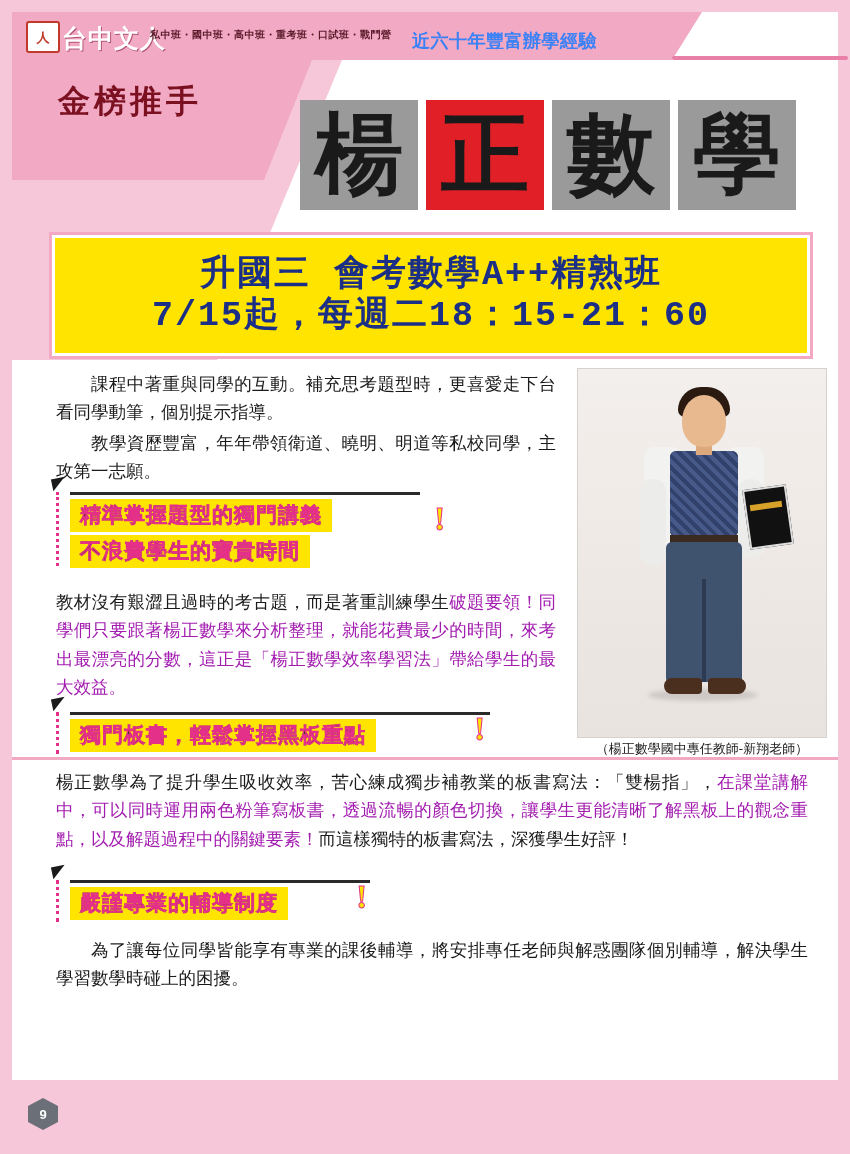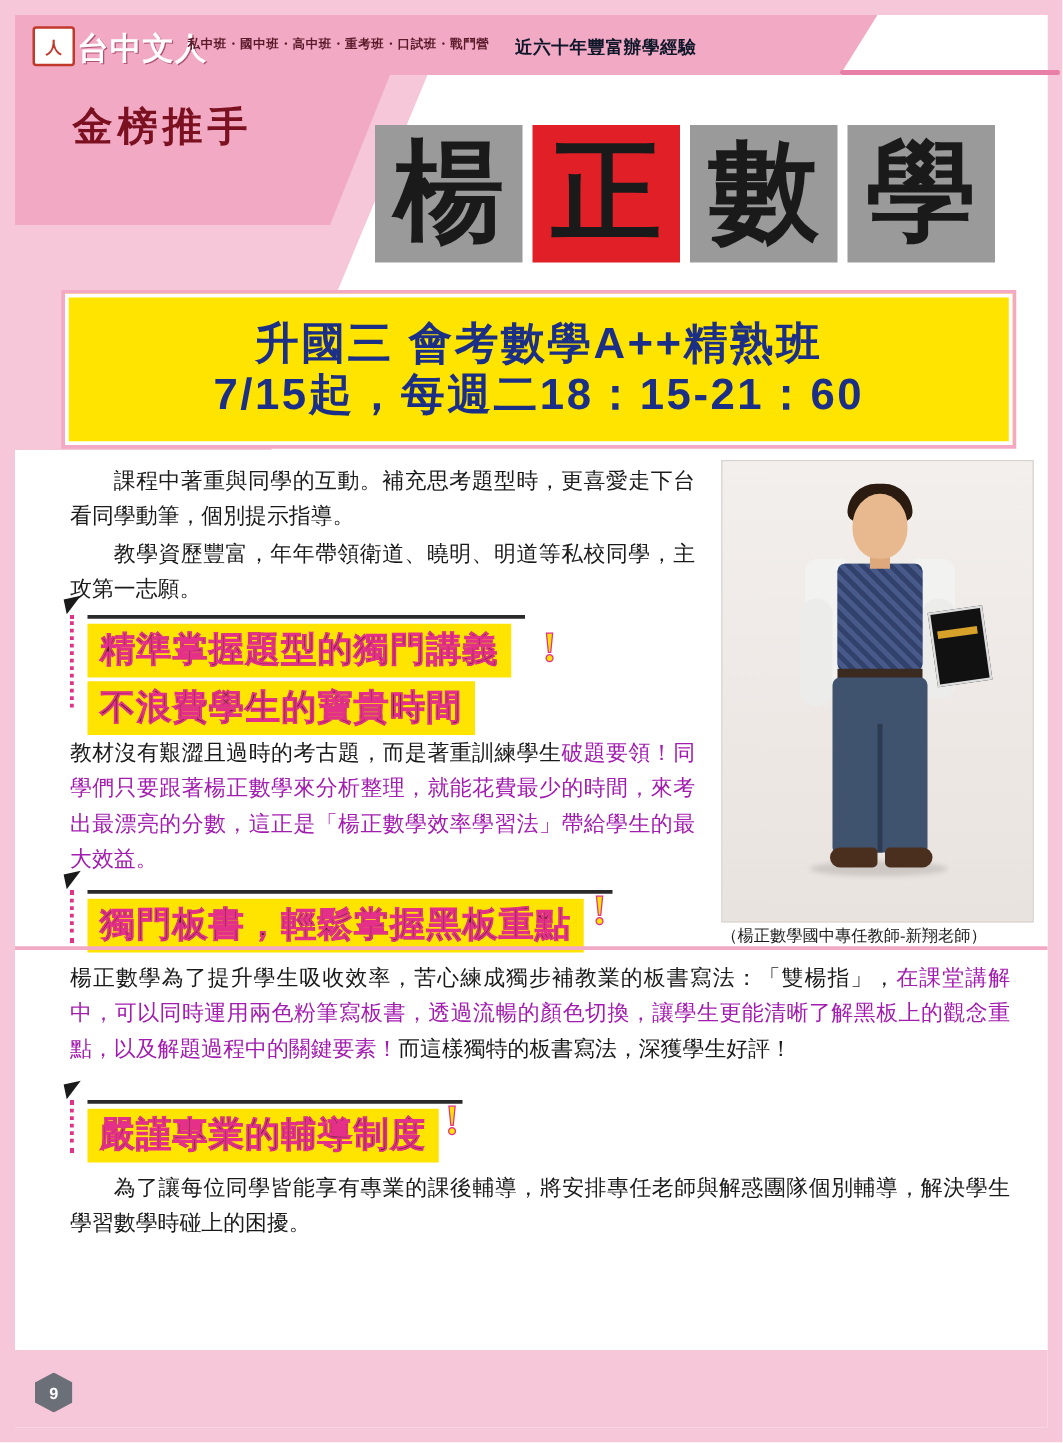--- a/index.html
+++ b/index.html
@@ -44,21 +44,21 @@
   }
   .topbar-classes{
     position:absolute;left:138px;top:16px;
     font-family:"Liberation Serif", serif;
     font-size:10px;font-weight:bold;color:#5a1a2a;
     letter-spacing:0.5px;
   }
   .topbar-tagline{
     position:absolute;left:400px;top:17px;
     font-family:"Liberation Serif", serif;
-    font-size:14px;font-weight:bold;color:#0f172a;
+    font-size:18px;font-weight:bold;color:#3b82f6;
     letter-spacing:0.5px;
   }
   .topbar-rule{
     position:absolute;left:660px;top:44px;width:176px;height:4px;
     background:#e87fa6;border-radius:2px;
   }
 
   
   .header-zone{
     position:absolute;left:12px;top:60px;width:826px;height:300px;
@@ -95,21 +95,21 @@
   .name-cell.red{ background:#e01f26; color:#1a1a1a; }
 
   
   .yellow-banner{
     position:absolute;left:40px;top:175px;width:752px;height:115px;
     background:#ffe400;border:3px solid #ffffff;
     box-shadow:0 0 0 3px #f3a9c3;
     display:flex;flex-direction:column;align-items:center;justify-content:center;
   }
   .yb-line{
-    font-family:Liberation Sans, sans-serif;
+    font-family:Liberation Mono, monospace;
     font-weight:bold;color:#1c2f86;
     letter-spacing:2px;
     line-height:1.15;
   }
   .yb-line1{ font-size:35px; }
   .yb-line2{ font-size:35px; }
 
   
   .body-zone{
     position:absolute;left:12px;top:360px;width:826px;height:720px;
@@ -128,21 +128,21 @@
   .intro p{ margin:0 0 2px 0; text-indent:2em; }
 
   
   .photo-frame{
     position:absolute;left:565px;top:8px;width:248px;height:368px;
     background:#efe9e6;border:1px solid #d8d2cf;overflow:hidden;
   }
   .photo-caption{
     position:absolute;left:565px;top:380px;width:250px;
     font-family:"Liberation Serif", serif;
-    font-size:13px;color:#1a1a1a;text-align:left;
+    font-size:13px;color:#1a1a1a;text-align:center;
   }
   .photo-underline{
     position:absolute;left:12px;top:757px;width:826px;height:3px;background:#f2a9c4;
   }
 
   
   .p-bg{position:absolute;left:0;top:0;width:100%;height:100%;
     background:linear-gradient(#f3efec,#e9e3df);}
   .p-head{position:absolute;left:104px;top:26px;width:44px;height:52px;border-radius:50% 50% 46% 46%;background:#e8b98f;}
   .p-hair{position:absolute;left:100px;top:18px;width:52px;height:30px;border-radius:26px 26px 8px 8px;background:#2a1a10;}
@@ -172,21 +172,21 @@
     border-left:3px dotted #e5308a;
   }
   .sec-rule{
     height:3px;background:#2a2a2a;margin-bottom:4px;
   }
   .sec-label{
     display:inline-block;
     background:#ffe400;
     padding:2px 10px 3px 10px;
     font-family:"Liberation Serif", serif;
-    font-size:28px;font-weight:bold;color:#3a2a12;
+    font-size:21px;font-weight:bold;color:#3a2a12;
     letter-spacing:1px;
     -webkit-text-stroke:0.6px #e5308a;
     margin-bottom:3px;
   }
   .sec-bang{
     position:absolute;
     font-family:"Liberation Serif", serif;
     font-size:34px;font-weight:bold;color:#ffe400;
     -webkit-text-stroke:1px #e5308a;
     line-height:1;

